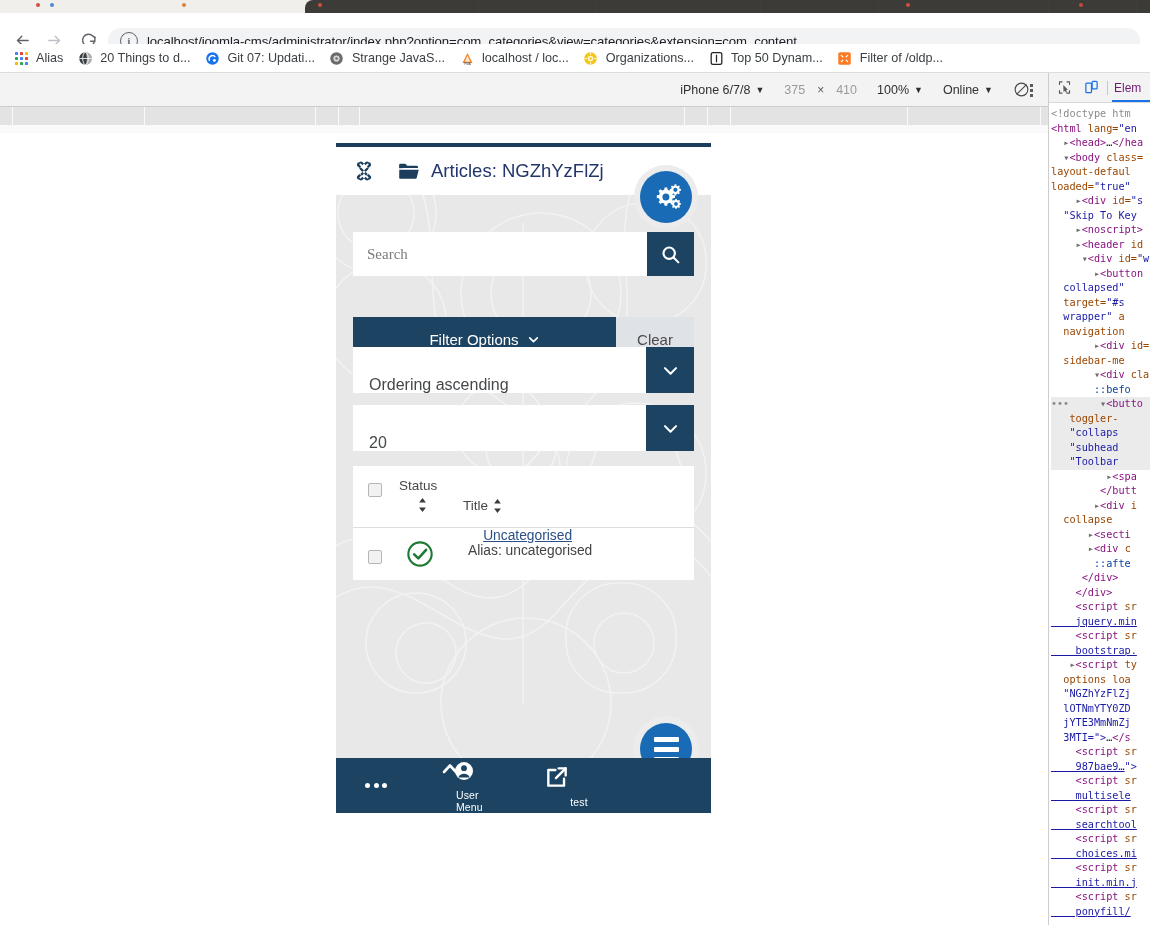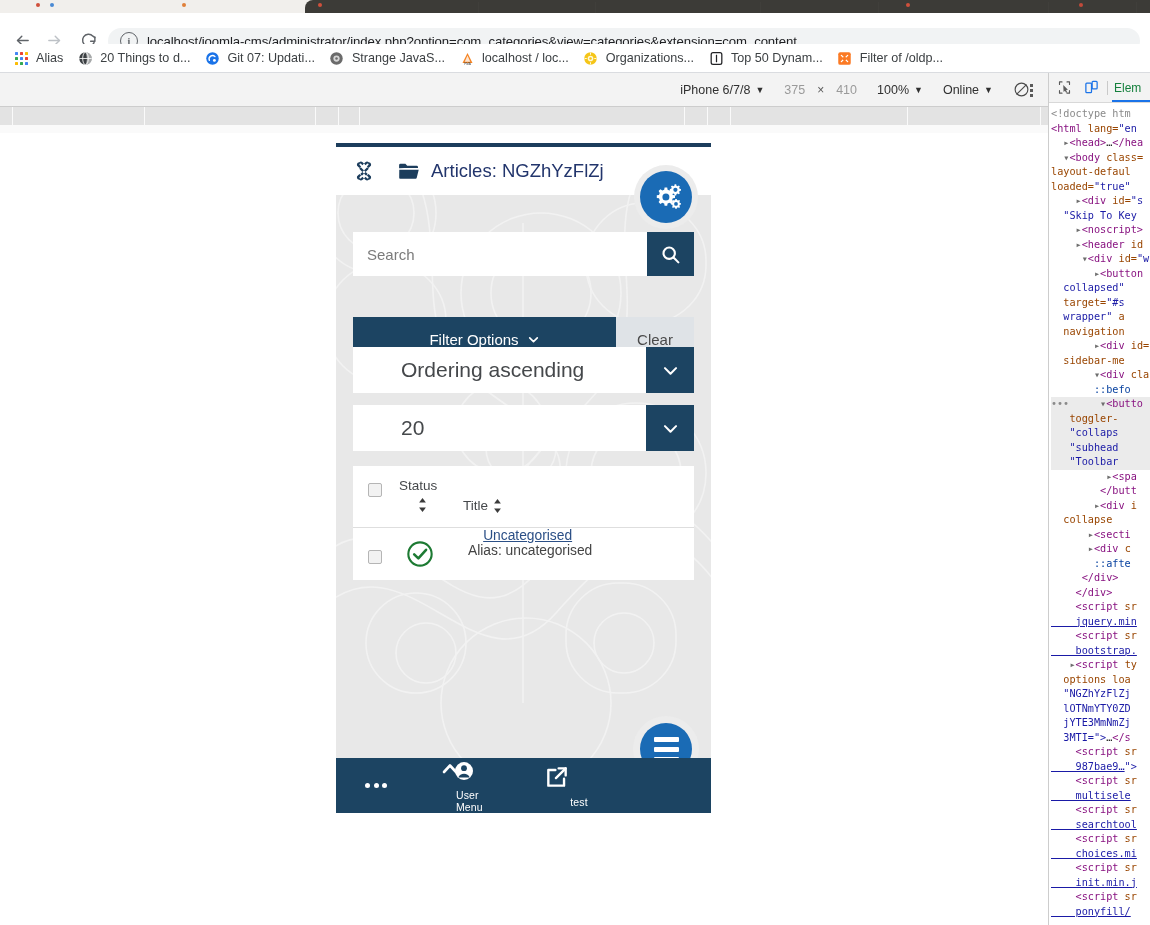--- a/index.html
+++ b/index.html
@@ -58,30 +58,30 @@
   .jtopline{position:absolute;left:0;top:0;width:375px;height:4px;background:#1c3d5c;}
   .jheader{position:absolute;left:0;top:4px;width:375px;height:48px;background:#fff;display:flex;align-items:center;padding-left:16px;box-sizing:border-box;}
   .jlogo{width:24px;height:24px;flex:none;margin-right:22px;}
   .jfolder{width:22px;height:18px;flex:none;margin-right:11px;}
   .jtitle{font-size:18.5px;color:#22356c;white-space:nowrap;}
 
   .gearbtn{position:absolute;left:298px;top:22px;width:64px;height:64px;border-radius:50%;background:#ececec;display:flex;align-items:center;justify-content:center;}
   .gearbtn .inner{width:52px;height:52px;border-radius:50%;background:#1a6bb5;display:flex;align-items:center;justify-content:center;}
 
   .searchrow{position:absolute;left:17px;top:89px;width:341px;height:44px;}
-  .searchinput{position:absolute;left:0;top:0;width:294px;height:44px;background:#fff;border:0;box-sizing:border-box;padding:0 14px;font-size:15px;color:#303030;font-family:Liberation Sans, sans-serif;outline:none;}
+  .searchinput{position:absolute;left:0;top:0;width:294px;height:44px;background:#fff;border:0;box-sizing:border-box;padding:0 14px;font-size:15px;color:#303030;font-family:Liberation Serif, serif;outline:none;}
   .searchinput::placeholder{color:#7b7b7b;}
   .searchbtn{position:absolute;left:294px;top:0;width:47px;height:44px;background:#1c4462;display:flex;align-items:center;justify-content:center;}
 
   .filterrow{position:absolute;left:17px;top:146px;width:341px;height:44px;margin-top:28px;}
   .filterbtn{position:absolute;left:0;top:0;width:263px;height:44px;background:#1c4462;color:#fff;font-size:15px;display:flex;align-items:center;justify-content:center;border:0;font-family:"Liberation Sans",sans-serif;}
   .clearbtn{position:absolute;left:263px;top:0;width:78px;height:44px;background:#dfe3e7;color:#4a4a4a;font-size:15px;display:flex;align-items:center;justify-content:center;border:0;font-family:"Liberation Sans",sans-serif;}
 
   .selrow{position:absolute;left:17px;width:341px;height:46px;background:#fff;}
-  .selrow .sel-label{position:absolute;left:16px;top:0;height:46px;display:flex;align-items:center;font-size:21px;color:#45484b;margin-left:32px;}
+  .selrow .sel-label{position:absolute;left:16px;top:15px;height:46px;display:flex;align-items:center;font-size:16px;color:#45484b;}
   .selrow .sel-arrow{position:absolute;right:0;top:0;width:48px;height:46px;background:#1c4462;display:flex;align-items:center;justify-content:center;}
 
   .tablewrap{position:absolute;left:17px;top:323px;width:341px;background:#fff;}
   .thead{height:61px;position:relative;border-bottom:1px solid #dedede;}
   .th-check{position:absolute;left:15px;top:17px;}
   .th-status{position:absolute;left:46px;top:12px;font-size:13.5px;color:#45484b;}
   .th-status-sort{position:absolute;left:64px;top:32px;}
   .th-title{position:absolute;left:110px;top:32px;font-size:13.5px;color:#45484b;display:flex;align-items:center;gap:4px;}
   .trow{height:52px;position:relative;}
   .td-check{position:absolute;left:15px;top:22px;}
@@ -99,21 +99,21 @@
 
   .hamburger{position:absolute;left:297px;top:573px;width:66px;height:66px;border-radius:50%;background:#ececec;display:flex;align-items:center;justify-content:center;}
   .hamburger .inner{width:52px;height:52px;border-radius:50%;background:#1a6bb5;display:flex;flex-direction:column;align-items:center;justify-content:center;gap:5px;}
   .hamburger .inner i{width:25px;height:5px;background:#fff;border-radius:1px;display:block;}
 
   
   .devtools{position:absolute;left:1048px;top:73px;width:102px;height:852px;background:#fff;border-left:1px solid #cdcdcd;box-sizing:border-box;overflow:hidden;}
   .dt-tabs{height:29px;border-bottom:1px solid #d8d8d8;display:flex;align-items:center;position:relative;background:#f3f3f3;}
   .dt-ico{width:24px;height:24px;display:flex;align-items:center;justify-content:center;margin-left:3px;}
   .dt-vsep{width:1px;height:14px;background:#c9c9c9;margin:0 4px;}
-  .dt-tab{font-size:12px;color:#15803d;padding:0 2px;position:relative;height:29px;display:flex;align-items:center;}
+  .dt-tab{font-size:12px;color:#701a75;padding:0 2px;position:relative;height:29px;display:flex;align-items:center;}
   .dt-tab::after{content:"";position:absolute;left:0;right:-20px;bottom:0;height:2px;background:#1a73e8;}
   .dt-code{font-family:"DejaVu Sans Mono",monospace;font-size:10.2px;line-height:14.5px;padding:4px 0 0 2px;white-space:pre;color:#222;}
   .dt-code .ln{display:block;height:14.5px;white-space:pre;}
   .hl{background:#ebebeb;}
   .c-tag{color:#881280;}
   .c-attr{color:#994500;}
   .c-val{color:#1a1aa6;}
   .c-txt{color:#222;}
   .c-com{color:#8a8a8a;}
   .c-link{color:#1a1aa6;text-decoration:underline;}

